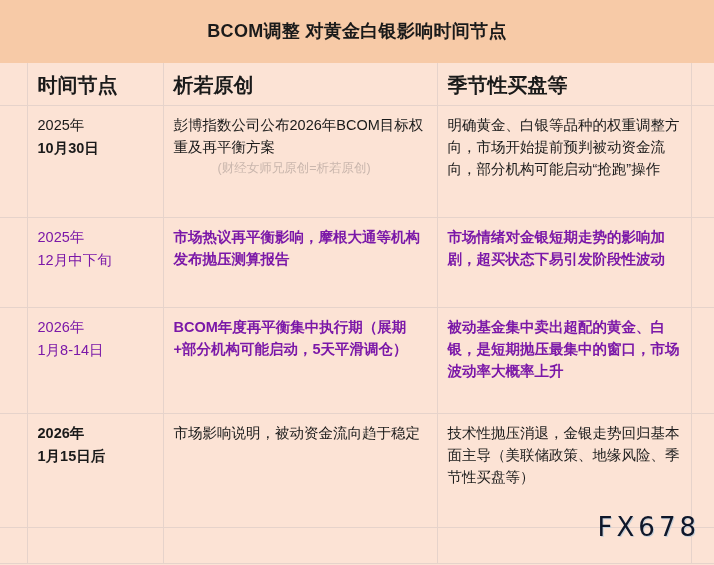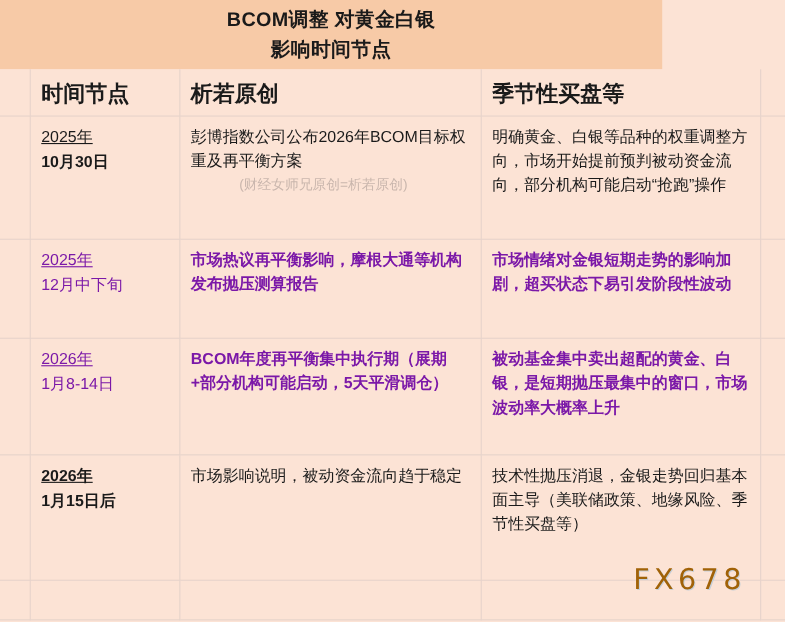--- a/index.html
+++ b/index.html
@@ -22,25 +22,25 @@
     width: 714px;
     height: 565px;
     background: #FCE3D5;
   }
 
   
   #title-band {
     position: absolute;
     left: 0;
     top: 0;
-    width: 602px;
+    width: 714px;
     height: 63px;
     background: #F7CAA7;
     display: flex;
-    flex-direction: column;
+    flex-direction: row;
     align-items: center;
     justify-content: center;
     box-sizing: border-box;
   }
   .title-line {
     color: #1a1a1a;
     font-size: 18px;
     font-weight: bold;
     line-height: 27px;
     letter-spacing: 0.3px;
@@ -88,21 +88,21 @@
   }
 
   
   .cell {
     padding: 8px 9px 8px 10px;
     font-size: 14.5px;
     line-height: 22px;
     color: #1a1a1a;
   }
   .cell.time     { font-size: 14.5px; line-height: 23px; }
-  .time .l1      { font-weight: normal; text-decoration: underline; }
+  .time .l1      { font-weight: normal; }
   .time .l2      { font-weight: bold; }
 
   
   tr.purple .cell       { color: #7B18A8; font-weight: bold; }
   tr.purple .time .l1   { font-weight: normal; }
   tr.purple .time .l2   { font-weight: normal; }
 
   
   tr.plain .cell.event,
   tr.plain .cell.impact { font-weight: normal; }
@@ -119,26 +119,26 @@
 
   tr.r1 td { height: 112px; }
   tr.r2 td { height: 90px; }
   tr.r3 td { height: 106px; }
   tr.r4 td { height: 114px; }
   tr.r5 td { height: 36px; }
 
   
   #fx-watermark {
     position: absolute;
-    right: 36px;
+    right: 14px;
     top: 512px;
     font-size: 26px;
     letter-spacing: 4px;
     font-weight: normal;
-    color: #a16207;
+    color: #0f172a;
     text-shadow: 1px 1px 0 #C6CFD8;
     font-family: "DejaVu Sans", sans-serif;
     pointer-events: none;
   }
 </style>
 </head>
 <body>
 
 <div id="sheet">
 

